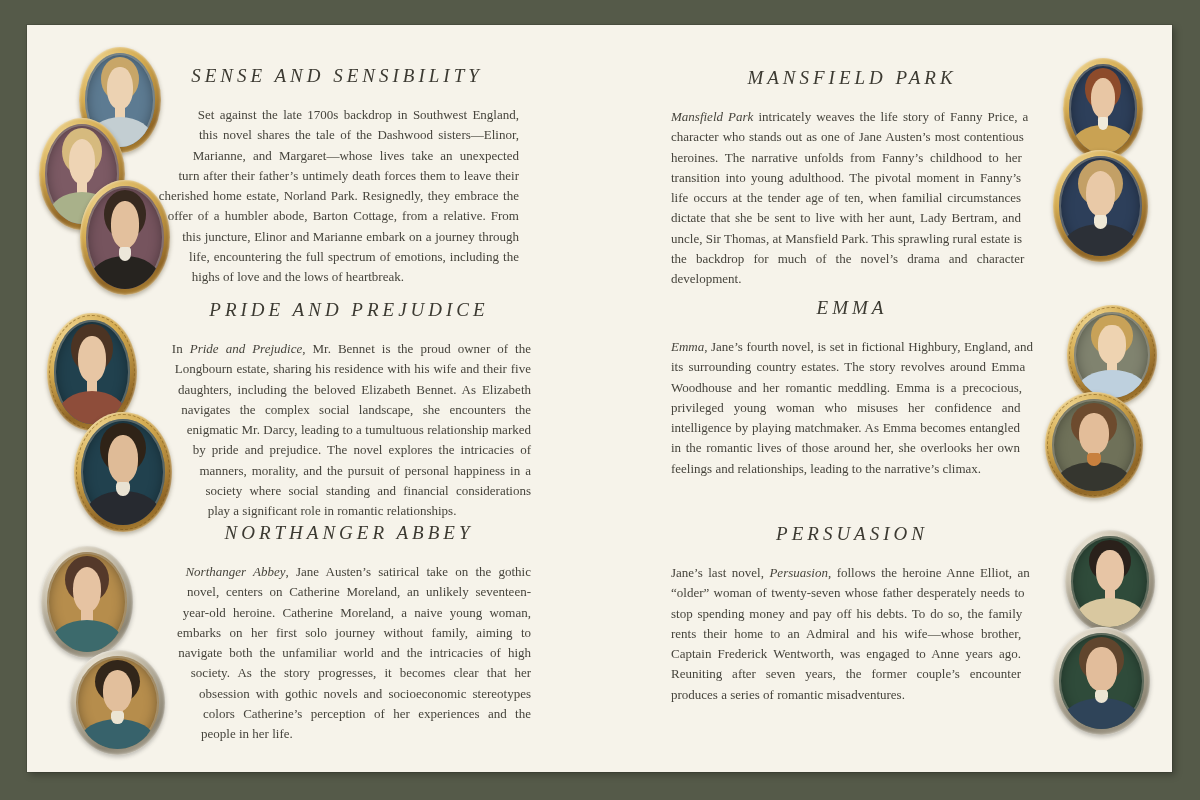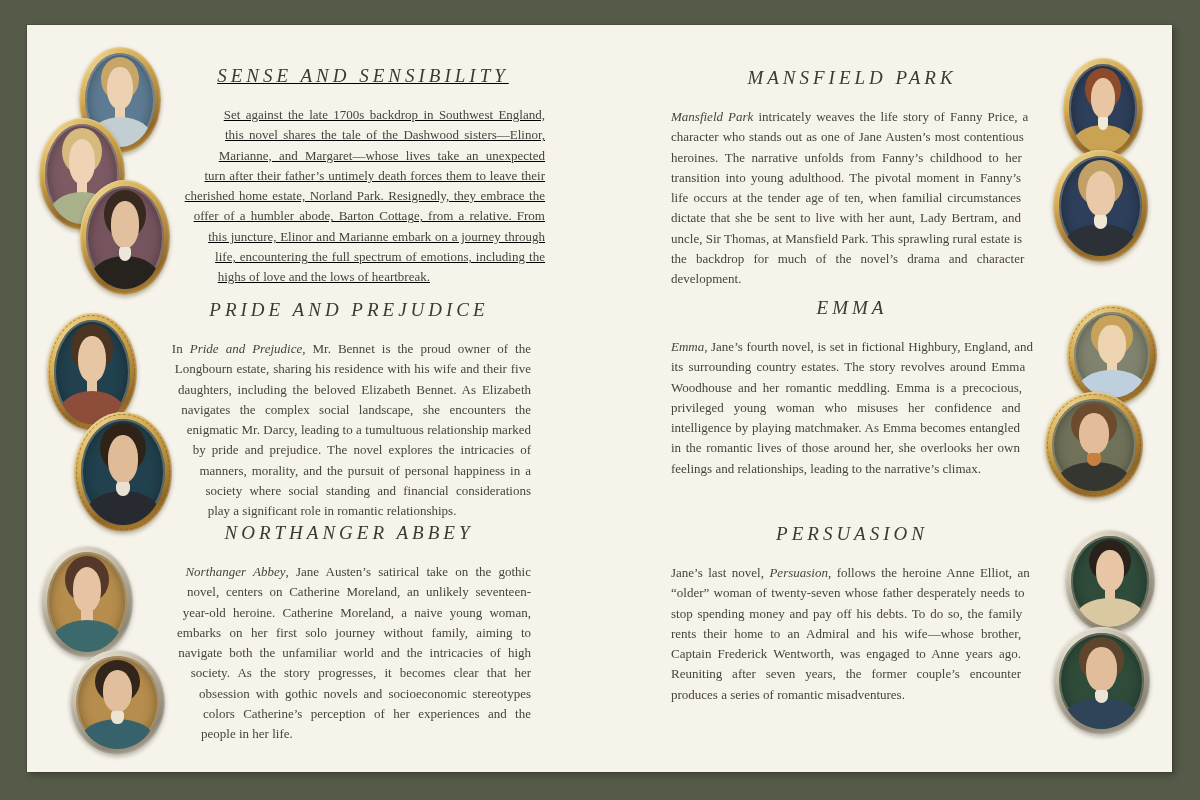--- a/index.html
+++ b/index.html
@@ -56,21 +56,21 @@
   .p-neck {position:absolute;top:52%;left:43%;width:14%;height:22%;}
   .p-face {position:absolute;top:15%;left:32%;width:36%;height:45%;border-radius:48% 48% 46% 46%;}
   .p-torso{position:absolute;bottom:-14%;left:5%;width:90%;height:46%;border-radius:50% 50% 40% 40%;}
   .p-collar{position:absolute;bottom:27%;left:42%;width:16%;height:14%;border-radius:28% 28% 50% 50%;}
 </style>
 </head>
 <body>
 
 <div class="page">
 
-  <section class="sec" style="left:136px;top:40px;width:400px;text-decoration:underline;">
+  <section class="sec" style="left:110px;top:40px;width:400px;">
     <h2 class="sec-title">SENSE AND SENSIBILITY</h2>
     <p class="sec-body"><span class="spacer spacer-l" style="width:56px;height:210px;shape-outside:polygon(0 0,40px 0,44px 14%,30px 26%,4px 38%,0 46%,6px 54%,26px 66%,36px 80%,38px 100%,0 100%);"></span><span>Set against the late 1700s backdrop in Southwest England, this novel shares the tale of the Dashwood sisters—Elinor, Marianne, and Margaret—whose lives take an unexpected turn after their father’s untimely death forces them to leave their cherished home estate, Norland Park. Resignedly, they embrace the offer of a humbler abode, Barton Cottage, from a relative. From this juncture, Elinor and Marianne embark on a journey through life, encountering the full spectrum of emotions, including the highs of love and the lows of heartbreak.</span></p>
   </section>
 
   <section class="sec" style="left:122px;top:274px;width:400px;">
     <h2 class="sec-title">PRIDE AND PREJUDICE</h2>
     <p class="sec-body"><span class="spacer spacer-l" style="width:50px;height:212px;shape-outside:polygon(0 0,2px 0,8px 20%,14px 38%,24px 55%,38px 75%,44px 100%,0 100%);"></span><span>In </span><em>Pride and Prejudice</em><span>, Mr. Bennet is the proud owner of the Longbourn estate, sharing his residence with his wife and their five daughters, including the beloved Elizabeth Bennet. As Elizabeth navigates the complex social landscape, she encounters the enigmatic Mr. Darcy, leading to a tumultuous relationship marked by pride and prejudice. The novel explores the intricacies of manners, morality, and the pursuit of personal happiness in a society where social standing and financial considerations play a significant role in romantic relationships.</span></p>
   </section>
 
   <section class="sec" style="left:122px;top:497px;width:400px;">

